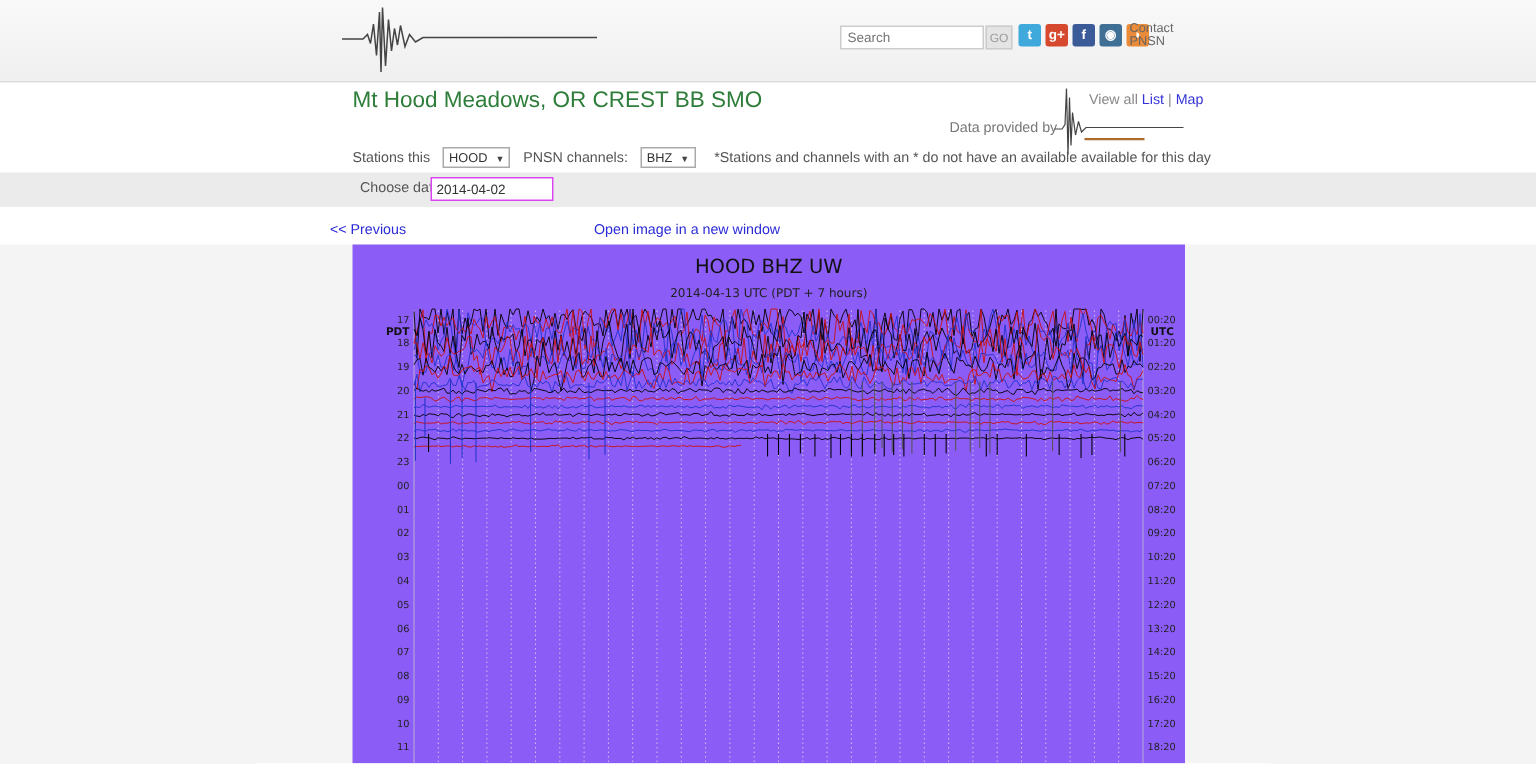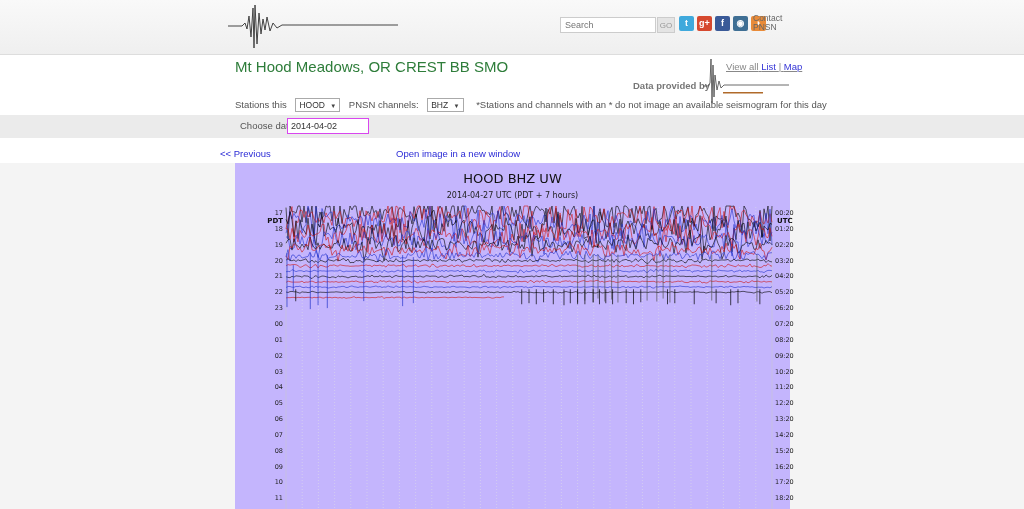--- a/index.html
+++ b/index.html
@@ -25,51 +25,51 @@
     background:#e4e4e4; border:1px solid #ccc; color:#999; font-size:8px;
     text-align:center; line-height:15px; cursor:pointer;
   }
   .social { position:absolute; top:16px; width:15px; height:15px; border-radius:2px;
     color:#fff; font-size:9px; font-weight:bold; text-align:center; line-height:15px;
     cursor:pointer; overflow:hidden; }
   #contact { position:absolute; left:753px; top:14px; font-size:8.5px; color:#666;
     line-height:9px; cursor:pointer; }
   
   #station-title { position:absolute; left:235px; top:58px; font-size:15px; color:#2e7d3a; }
-  #viewall { position:absolute; left:726px; top:61px; font-size:9.5px; color:#888;text-decoration:underline; }
+  #viewall { position:absolute; left:726px; top:61px; font-size:9.5px; color:#888; }
   #viewall a { color:#3434d6; text-decoration:none; cursor:pointer; }
   #meta-row { position:absolute; left:235px; top:82px; font-size:9.5px; }
   #meta-row .lbl { color:#3434cf; margin-right:3px; }
   #meta-row .val { color:#8a8a8a; margin-right:16px; }
-  #provided { position:absolute; left:633px; top:80px; font-size:9.5px; color:#777;font-weight:bold; }
+  #provided { position:absolute; left:633px; top:80px; font-size:9.5px; color:#777; }
   #mini-logo { position:absolute; left:703px; top:57px; width:88px; height:48px; overflow:visible; }
   
   #stations-row { position:absolute; left:235px; top:98px; font-size:9.5px; color:#555; }
   .selbox { display:inline-block; border:1px solid #aaa; background:#fff; color:#333;
     font-size:8.5px; padding:1px 3px; margin:0 6px; cursor:pointer; }
   .selbox .caret { font-size:6px; color:#444; margin-left:3px; }
   
   #date-band { position:absolute; left:0; top:115px; width:1024px; height:23px; background:#ebebeb; }
   #date-label { position:absolute; left:240px; top:5px; font-size:9.5px; color:#555; }
   #date-input { position:absolute; left:287px; top:3px; width:82px; height:16px;
     border:1px solid #d946ef; font-size:9px; color:#333; padding:0 3px;
     font-family:"Liberation Sans",sans-serif; }
   
   #prev-link { position:absolute; left:220px; top:148px; font-size:9.5px; color:#2b2bd6; cursor:pointer; }
   #open-link { position:absolute; left:396px; top:148px; font-size:9.5px; color:#2b2bd6; cursor:pointer; }
   
   #chart-bg { position:absolute; left:0; top:163px; width:1024px; height:346px; background:#f4f4f4; }
   #chart {
-    position:absolute; left:235px; top:163px; width:555px; height:346px; background:#c4b5fd;
+    position:absolute; left:235px; top:163px; width:555px; height:346px; background:#8b5cf6;
     font-family:"DejaVu Sans", sans-serif;
   }
   #chart-title { position:absolute; top:8px; width:100%; text-align:center; font-size:13px; color:#111; }
   #chart-sub1  { position:absolute; top:28px; width:100%; text-align:center; font-size:8px; color:#222; }
   #chart-sub2  { position:absolute; top:37px; width:100%; text-align:center; font-size:8px; color:#222; }
-  #heli-wrap { position:absolute; left:10px; top:42px; width:555px; height:304px;text-align:right; }
+  #heli-wrap { position:absolute; left:0; top:42px; width:555px; height:304px;text-align:right; }
   svg text { font-family:"DejaVu Sans", sans-serif; }
 </style>
 </head>
 <body>
 
 <div id="page">
 
   <div id="header">
     <svg id="logo" viewBox="0 0 175 50">
       <polyline points="0,24 14,24 17,21 19,27 21,14 23,35 25,6 26,46 27,3 29,42 31,11 33,32 35,17 37,28 39,15 42,29 45,21 49,26 54,23 170,23" fill="none" stroke="#444" stroke-width="1"></polyline>
@@ -111,35 +111,35 @@
     <span>Stations this</span>
     <span class="selbox">
       <span>HOOD</span>
       <span class="caret">▼</span>
     </span>
     <span>PNSN channels:</span>
     <span class="selbox">
       <span>BHZ</span>
       <span class="caret">▼</span>
     </span>
-    <span style="margin-left:4px;">*Stations and channels with an * do not image an available seismogram for this day</span>
+    <span style="margin-left:4px;">*Stations and channels with an * do not have an available available for this day</span>
   </div>
 
   <div id="date-band">
     <span id="date-label">Choose date</span>
     <input id="date-input" value="2014-04-02" style="">
   </div>
 
   <a id="prev-link">&lt;&lt; Previous</a>
   <a id="open-link">Open image in a new window</a>
 
   <div id="chart-bg"></div>
   <div id="chart">
     <div id="chart-title">HOOD BHZ UW</div>
-    <div id="chart-sub1">2014-04-27 UTC (PDT + 7 hours)</div>
+    <div id="chart-sub1">2014-04-13 UTC (PDT + 7 hours)</div>
     <div id="heli-wrap">
       <svg width="555" height="304" viewBox="0 0 555 304">
           <line x1="41" y1="2" x2="41" y2="304" stroke="#c8c8c8" stroke-width="0.5" stroke-dasharray="none"></line>
           <line x1="57.2" y1="2" x2="57.2" y2="304" stroke="#e3e3e3" stroke-width="0.5" stroke-dasharray="1,2"></line>
           <line x1="73.4" y1="2" x2="73.4" y2="304" stroke="#e3e3e3" stroke-width="0.5" stroke-dasharray="1,2"></line>
           <line x1="89.6" y1="2" x2="89.6" y2="304" stroke="#e3e3e3" stroke-width="0.5" stroke-dasharray="1,2"></line>
           <line x1="105.8" y1="2" x2="105.8" y2="304" stroke="#e3e3e3" stroke-width="0.5" stroke-dasharray="1,2"></line>
           <line x1="122" y1="2" x2="122" y2="304" stroke="#e3e3e3" stroke-width="0.5" stroke-dasharray="1,2"></line>
           <line x1="138.2" y1="2" x2="138.2" y2="304" stroke="#e3e3e3" stroke-width="0.5" stroke-dasharray="1,2"></line>
           <line x1="154.4" y1="2" x2="154.4" y2="304" stroke="#e3e3e3" stroke-width="0.5" stroke-dasharray="1,2"></line>

